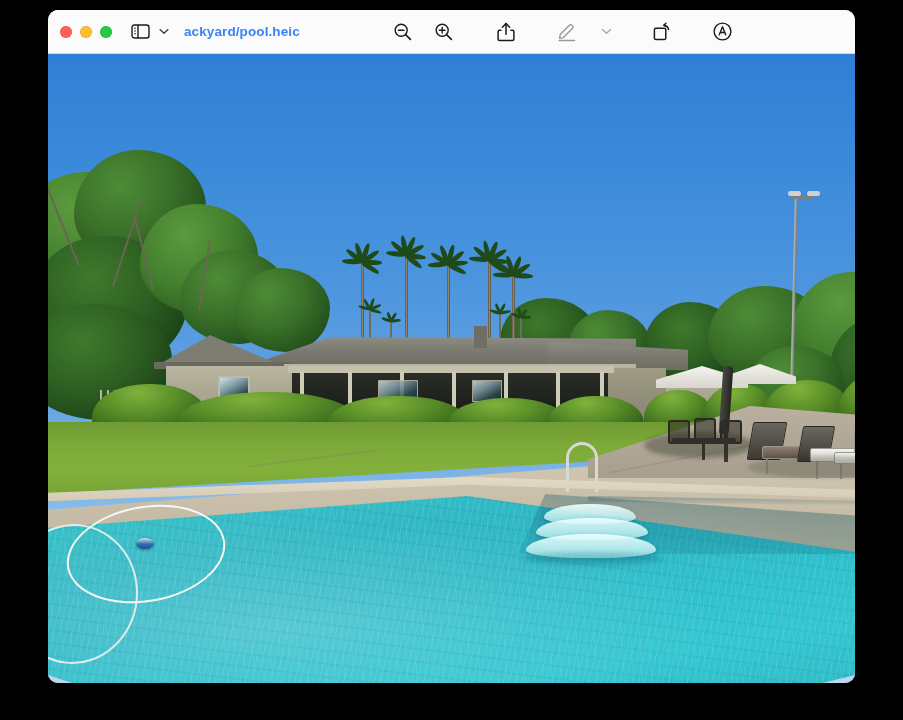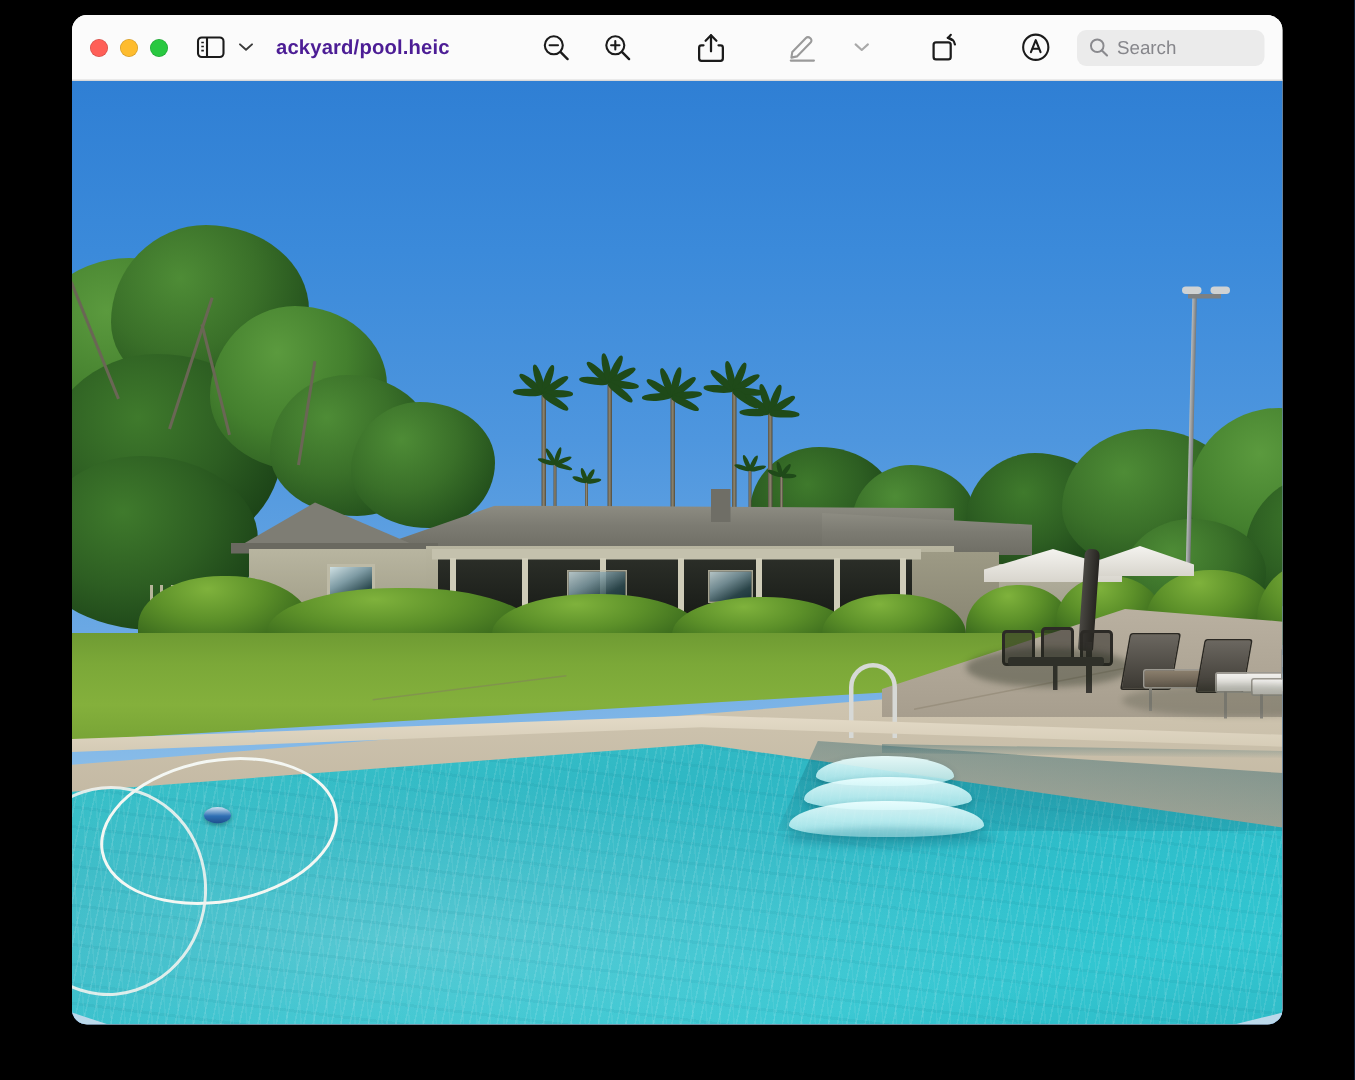--- a/index.html
+++ b/index.html
@@ -38,21 +38,21 @@
   .light.green  { background:#28c840; box-shadow:inset 0 0 0 .5px rgba(0,0,0,.16); }
 
   .tb-btn {
     display:flex; align-items:center; justify-content:center;
     height:26px; border-radius:5px; padding:0 3px;
     color:#1b1b1b;
   }
   .sidebar-group { display:flex; align-items:center; gap:3px; margin-right:12px; }
 
   #doc-title {
-    font-size:13.5px; font-weight:700; color:#4c1d95;
+    font-size:13.5px; font-weight:700; color:#3b82f6;
     letter-spacing:.1px; white-space:nowrap;
   }
 
   .spacer-a { width:90px; }
   .tool-cluster { display:flex; align-items:center; gap:16px; }
   .sep-chevron { color:#b4b4b4; }
   .spacer-b { flex:1 1 auto; }
 
   #search-box {
     width:186px; height:24px;
@@ -336,27 +336,20 @@
         <svg width="21" height="21" viewBox="0 0 21 21" fill="none">
           <circle cx="10.5" cy="10.5" r="8.4" stroke="#1b1b1b" stroke-width="1.4"></circle>
           <path d="M7.3 13.8 L10.5 5.8 L13.7 13.8" stroke="#1b1b1b" stroke-width="1.4" stroke-linecap="round" stroke-linejoin="round"></path>
           <line x1="8.5" y1="11.5" x2="12.5" y2="11.5" stroke="#1b1b1b" stroke-width="1.3" stroke-linecap="round"></line>
         </svg>
       </div>
     </div>
 
     <div class="spacer-b"></div>
 
-    <div id="search-box">
-      <svg width="13" height="13" viewBox="0 0 13 13" fill="none">
-        <circle cx="5.5" cy="5.5" r="4.2" stroke="#8a8a8e" stroke-width="1.3"></circle>
-        <line x1="8.6" y1="8.6" x2="12" y2="12" stroke="#8a8a8e" stroke-width="1.4" stroke-linecap="round"></line>
-      </svg>
-      <span id="search-placeholder">Search</span>
-    </div>
   </div>
 
   <div id="photo">
 
     <div class="sky"></div>
 
     <div class="far-roof" style="left:690px;top:300px;width:120px;height:32px;
                 background:linear-gradient(180deg,#9a998e,#7f7e74);
                 clip-path:polygon(0% 100%,14% 0%,100% 18%,100% 100%);"></div>
     <div class="far-roof" style="left:766px;top:296px;width:60px;height:26px;

